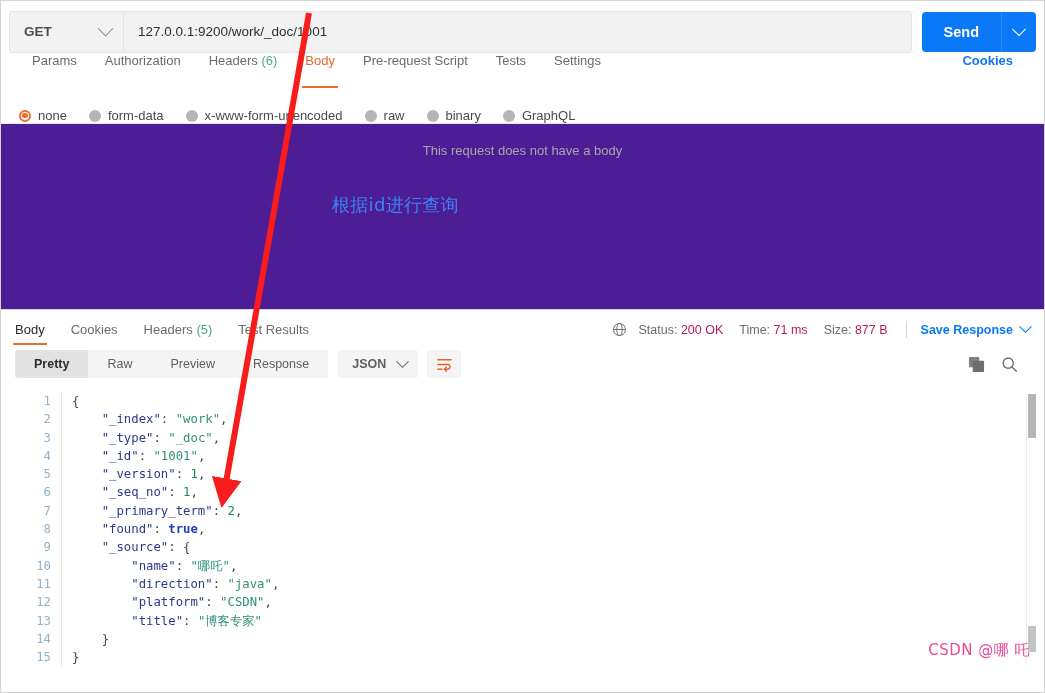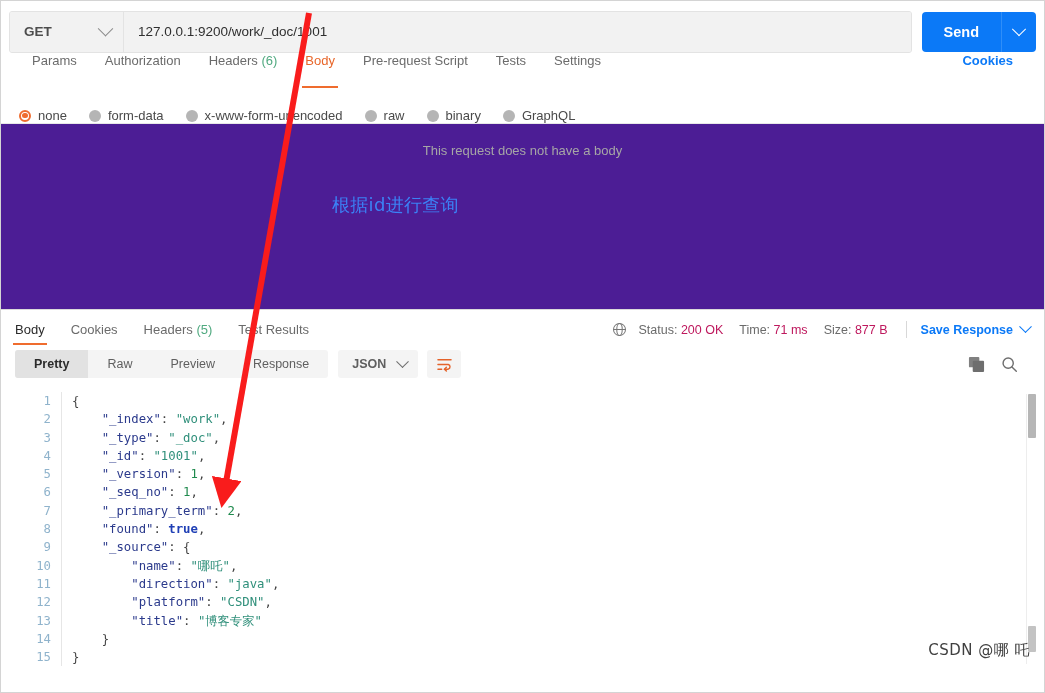--- a/index.html
+++ b/index.html
@@ -383,21 +383,21 @@
     top: 232px;
     height: 26px;
     background: #c3c3c3;
   }
 
   .watermark {
     position: absolute;
     right: 14px;
     bottom: 11px;
     font-size: 15px;
-    color: #404040;
+    color: #ec4899;
     font-family: "DejaVu Sans", sans-serif;
     letter-spacing: 0.5px;
     user-select: none;
   }
 
   .arrow-layer {
     position: absolute;
     inset: 0;
     pointer-events: none;
   }

